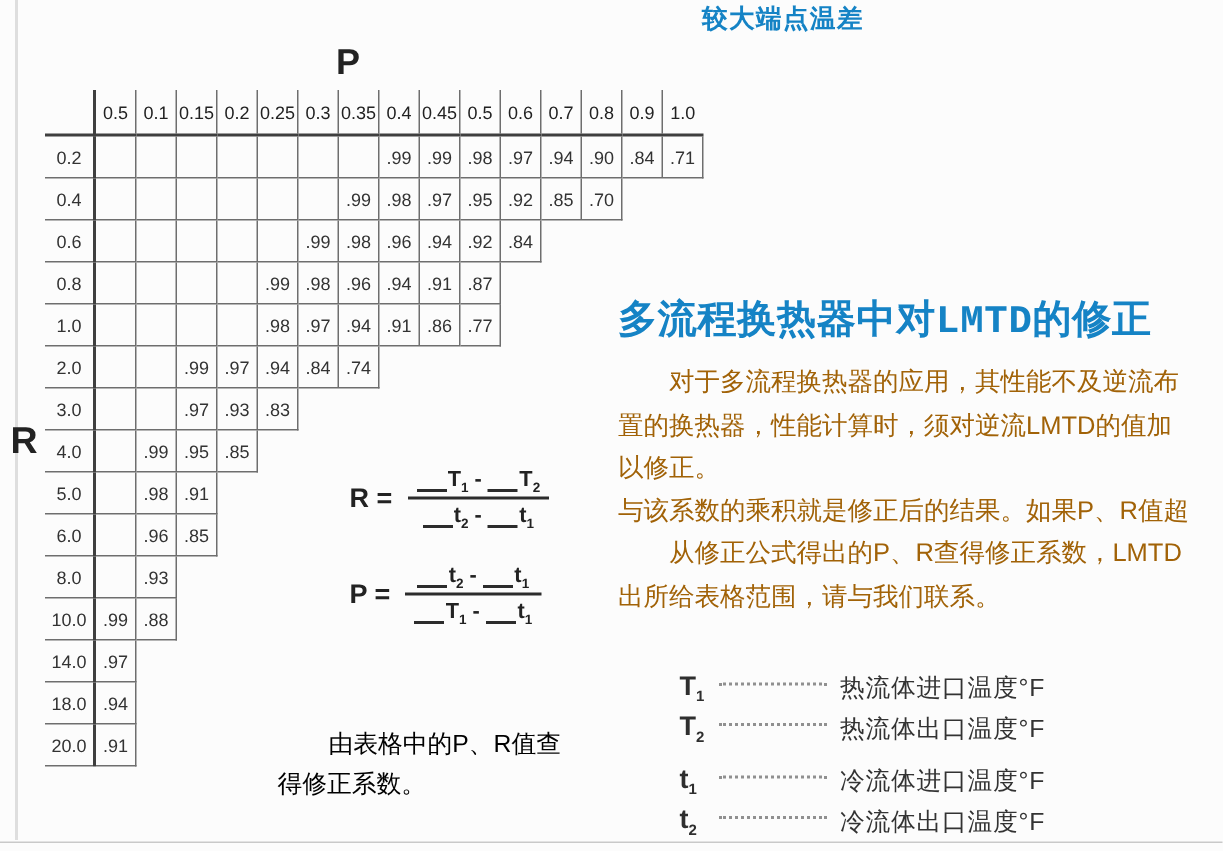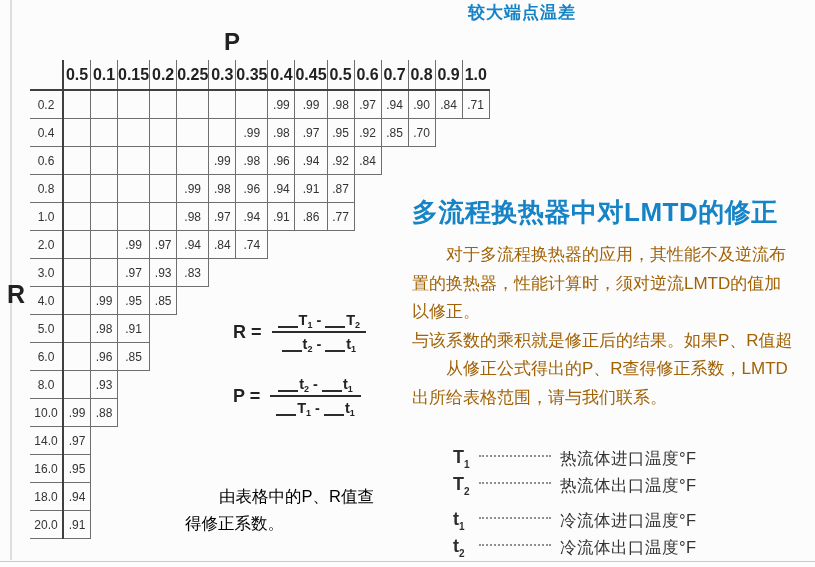--- a/index.html
+++ b/index.html
@@ -16,21 +16,21 @@
   
   .top-label{position:absolute;left:468px;top:1px;font-size:17px;font-weight:bold;letter-spacing:1px;}
 
   
   .p-label{position:absolute;left:224px;top:28px;font-size:24px;font-weight:bold;color:#222;}
   .r-label{position:absolute;left:7px;top:280px;font-size:25px;font-weight:bold;color:#222;}
 
   
   table.corr{position:absolute;left:30px;top:60px;border-collapse:collapse;table-layout:fixed;}
   table.corr th,table.corr td{padding:0;text-align:center;white-space:nowrap;font-weight:normal;}
-  table.corr th{height:29px;font-size:16px;font-weight:bold;color:#222;}
+  table.corr th{height:29px;font-size:12px;font-weight:normal;color:#222;}
   table.corr td{height:27px;font-size:12px;color:#333;width:26px;}
   td.rl{width:32px;font-weight:bold;font-size:12px;color:#222;}
   th.corner{width:32px;border-right:2px solid #3f3f3f;border-bottom:2px solid #3f3f3f;}
   th.ch{border-bottom:2px solid #3f3f3f;border-left:1px solid #6e6e6e;}
   th.ch:nth-child(2){border-left:none;}
   td.rl{border-right:2px solid #3f3f3f;border-bottom:1px solid #6e6e6e;}
   td.c{border-bottom:1px solid #6e6e6e;border-left:1px solid #6e6e6e;}
   td.c:nth-child(2){border-left:none;}
   td.c.last{border-right:1px solid #6e6e6e;}
   td.void{border:none;}
@@ -45,21 +45,21 @@
   .blank{display:inline-block;width:20px;height:12px;border-bottom:2px solid #2c2c2c;margin-right:1px;}
   .term{display:inline-flex;align-items:flex-end;}
   .term sub{font-size:9px;line-height:1;transform:translateY(2px);}
   .minus{padding:0 4px;}
 
   
   .note{position:absolute;left:185px;top:483px;width:240px;font-size:16.5px;line-height:27px;color:#000000;}
   .note .ind{text-indent:62px;}
 
   
-  .article-title{position:absolute;left:412px;top:195px;font-size:26px;font-weight:bold;letter-spacing:0.5px;}
+  .article-title{position:absolute;left:412px;top:195px;font-size:26px;font-weight:bold;letter-spacing:0.5px;font-family:Liberation Mono, monospace;}
   .paragraphs{position:absolute;left:412px;top:241px;width:394px;font-size:17px;line-height:28.5px;color:#a16207;}
   .pline{white-space:nowrap;}
   .pline.ind{text-indent:34px;}
 
   
   .legend{position:absolute;left:453px;top:445px;}
   .lg-row{display:flex;align-items:center;height:27px;}
   .lg-row.gap{margin-top:8px;}
   .lg-sym{font-size:18px;font-weight:bold;width:26px;color:#2e2e2e;}
   .lg-sym sub{font-size:10px;}
@@ -326,38 +326,20 @@
           <td class="void"></td>
           <td class="void"></td>
           <td class="void"></td>
           <td class="void"></td>
           <td class="void"></td>
           <td class="void"></td>
           <td class="void"></td>
           <td class="void"></td>
         </tr>
         <tr>
-          <td class="rl">16.0</td>
-          <td class="c last">.95</td>
-          <td class="void"></td>
-          <td class="void"></td>
-          <td class="void"></td>
-          <td class="void"></td>
-          <td class="void"></td>
-          <td class="void"></td>
-          <td class="void"></td>
-          <td class="void"></td>
-          <td class="void"></td>
-          <td class="void"></td>
-          <td class="void"></td>
-          <td class="void"></td>
-          <td class="void"></td>
-          <td class="void"></td>
-        </tr>
-        <tr>
           <td class="rl">18.0</td>
           <td class="c last">.94</td>
           <td class="void"></td>
           <td class="void"></td>
           <td class="void"></td>
           <td class="void"></td>
           <td class="void"></td>
           <td class="void"></td>
           <td class="void"></td>
           <td class="void"></td>

